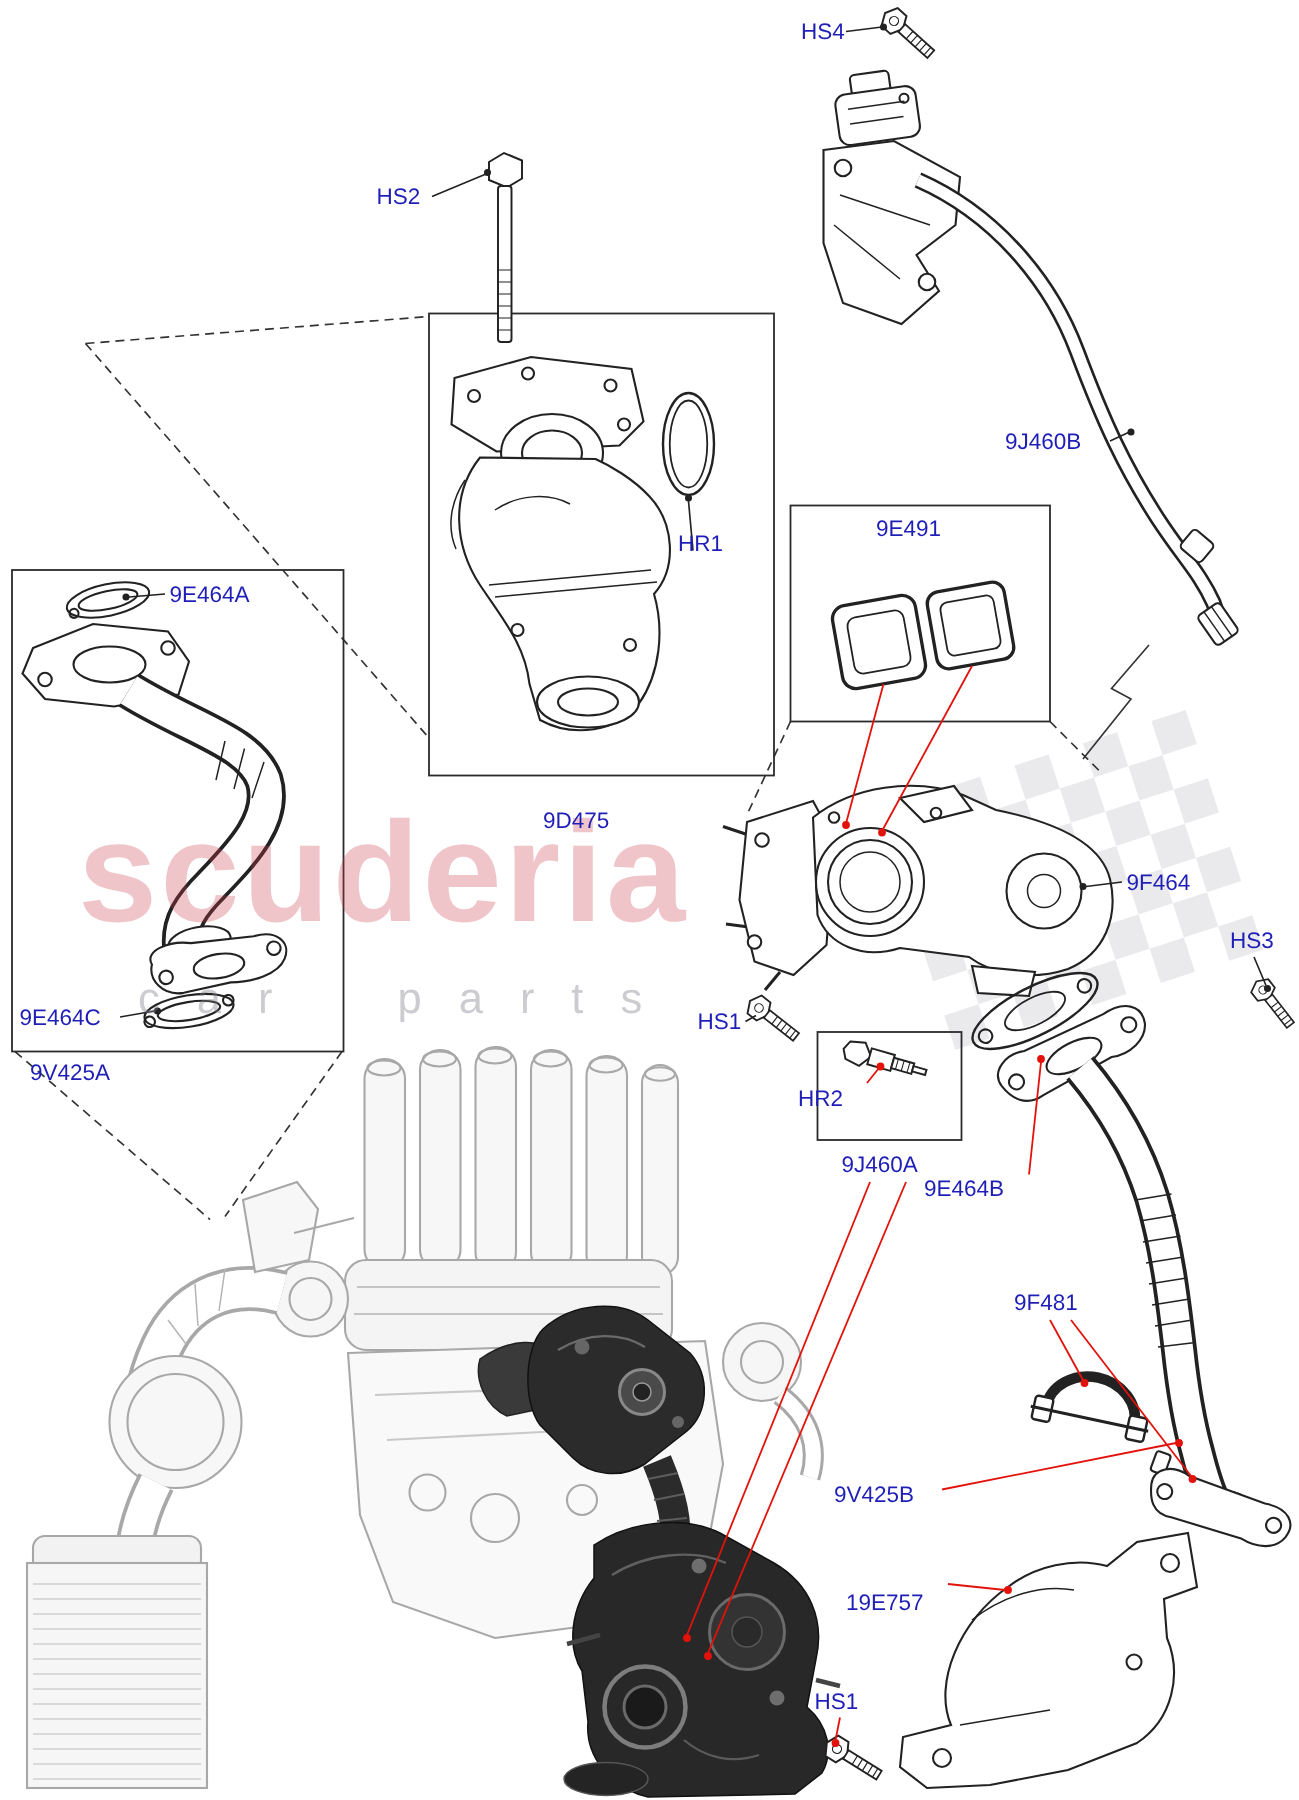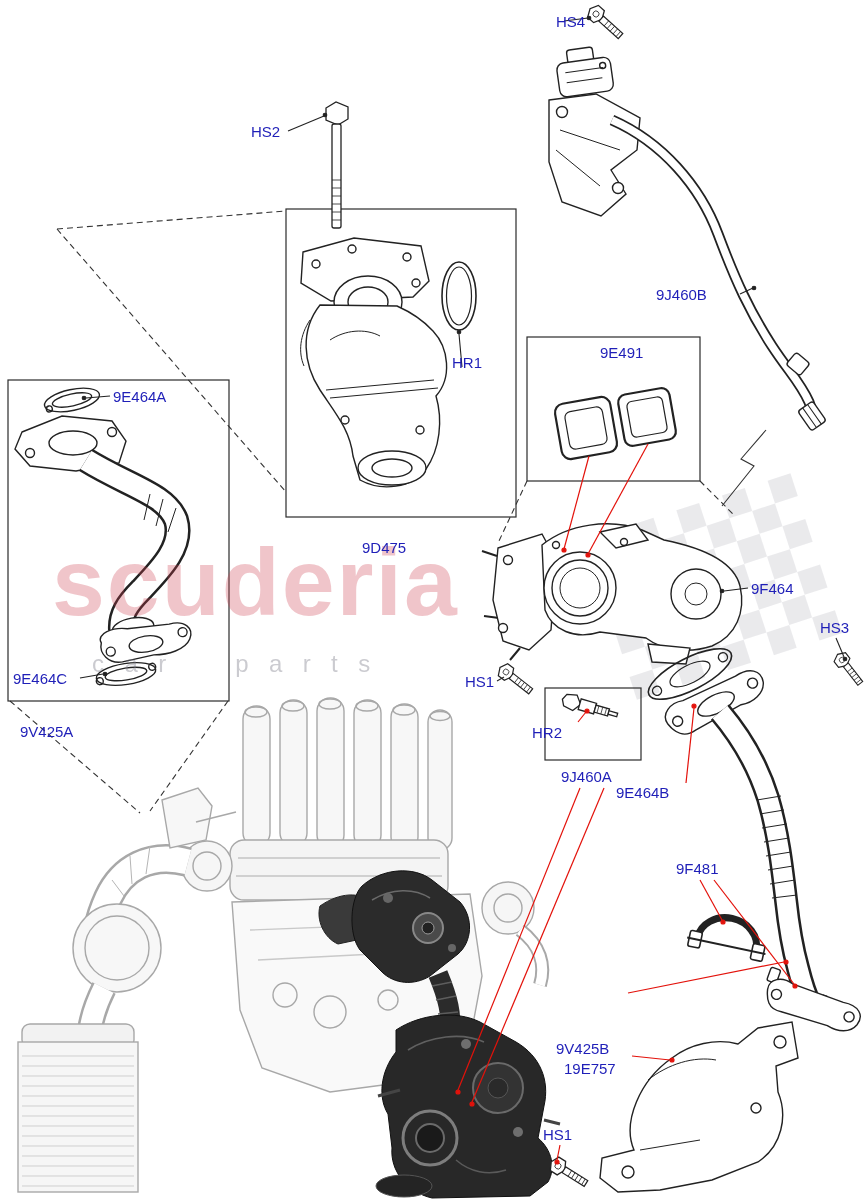--- a/index.html
+++ b/index.html
@@ -6,21 +6,21 @@
   html,body { background:#ffffff; font-family:"Liberation Sans",sans-serif; }
   .stage { position:relative; width:866px; height:1200px; background:#fff; overflow:hidden; }
   .stage svg { position:absolute; left:0; top:0; z-index:1; }
   .wm-brand {
     position:absolute; left:52px; top:528px; z-index:2;
     font-size:95px; font-weight:bold; letter-spacing:2px;
     color:rgba(206,62,80,0.30); pointer-events:none;
   }
   .wm-tagline {
     position:absolute; left:92px; top:650px; z-index:2;
-    font-size:24px; color:rgba(125,125,138,0.40);
+    font-size:29px; color:rgba(125,125,138,0.40);
     letter-spacing:0.85em; word-spacing:0.9em; pointer-events:none;text-align:center;
   }
   .lbl {
     position:absolute; z-index:3; font-size:15px; color:#1f1fb8; white-space:nowrap;
   }
 </style>
 </head>
 <body>
 
 <div class="stage">
@@ -356,33 +356,33 @@
     <path d="M632,1056 L670,1060" fill="none"></path>
         <circle cx="672" cy="1060" r="2"></circle>
     <path d="M560,1145 L557,1160" fill="none"></path>
         <circle cx="557" cy="1162" r="2"></circle>
   </g>
 </svg>
 
 <div class="wm-brand">scuderia</div>
 <div class="wm-tagline">car parts</div>
 
-<div class="lbl" style="left:556px;top:13px">HS4</div>
+<div class="lbl" style="left:534px;top:13px">HS4</div>
 <div class="lbl" style="left:251px;top:123px">HS2</div>
-<div class="lbl" style="left:656px;top:286px">9J460B</div>
-<div class="lbl" style="left:600px;top:344px">9E491</div>
+<div class="lbl" style="left:670px;top:286px">9J460B</div>
+<div class="lbl" style="left:584px;top:344px">9E491</div>
 <div class="lbl" style="left:452px;top:354px">HR1</div>
 <div class="lbl" style="left:362px;top:539px">9D475</div>
 <div class="lbl" style="left:113px;top:388px">9E464A</div>
 <div class="lbl" style="left:751px;top:580px">9F464</div>
 <div class="lbl" style="left:820px;top:619px">HS3</div>
 <div class="lbl" style="left:13px;top:670px">9E464C</div>
-<div class="lbl" style="left:20px;top:723px">9V425A</div>
+<div class="lbl" style="left:20px;top:707px">9V425A</div>
 <div class="lbl" style="left:465px;top:673px">HS1</div>
 <div class="lbl" style="left:532px;top:724px">HR2</div>
 <div class="lbl" style="left:561px;top:768px">9J460A</div>
 <div class="lbl" style="left:616px;top:784px">9E464B</div>
 <div class="lbl" style="left:676px;top:860px">9F481</div>
-<div class="lbl" style="left:556px;top:1040px">9V425B</div>
+<div class="lbl" style="left:556px;top:988px">9V425B</div>
 <div class="lbl" style="left:564px;top:1060px">19E757</div>
 <div class="lbl" style="left:543px;top:1126px">HS1</div>
 
 </div>
 
 </body></html>

